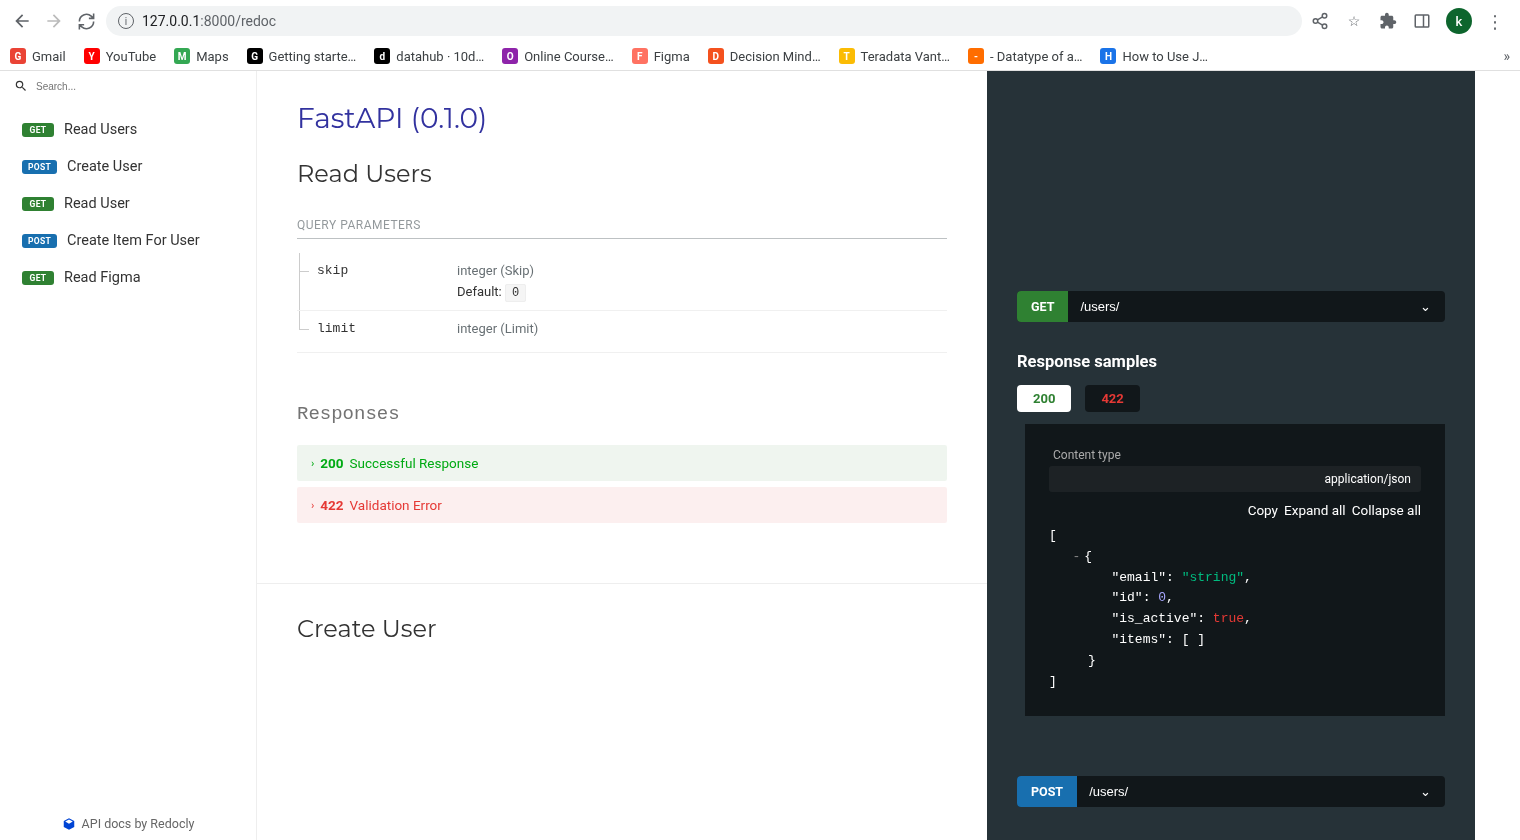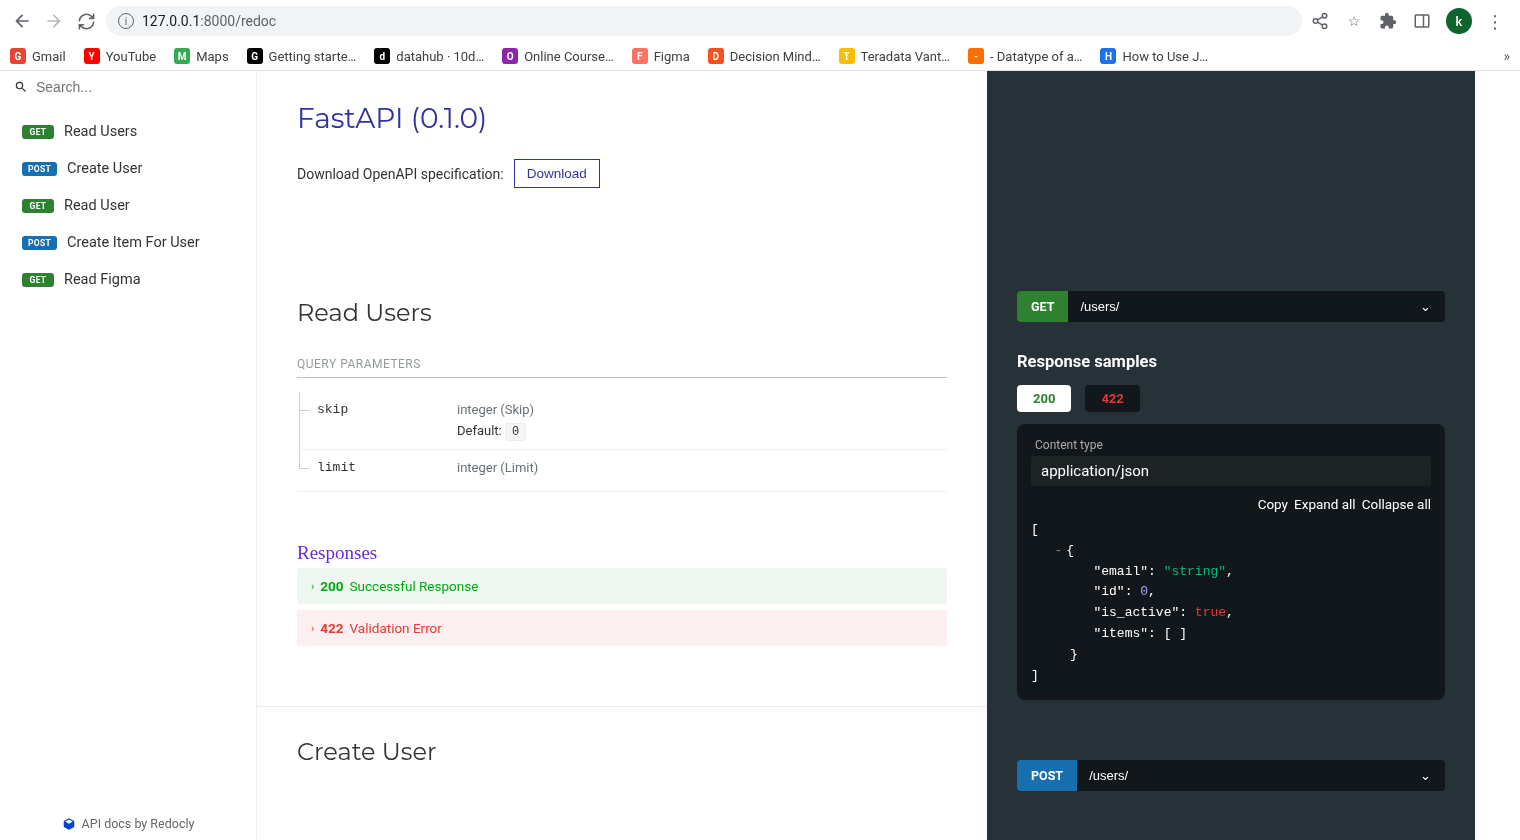--- a/index.html
+++ b/index.html
@@ -20,21 +20,21 @@
 .bookmarks { display: flex; align-items: center; padding: 6px 10px; gap: 18px; font-size: 13px; color: #3c4043; }
 .bookmark { display: flex; align-items: center; gap: 6px; white-space: nowrap; cursor: pointer; }
 .bookmark .icon { width: 16px; height: 16px; border-radius: 3px; display: flex; align-items: center; justify-content: center; font-size: 10px; font-weight: bold; color: #fff; flex-shrink: 0; }
 .chevrons { margin-left: auto; color: #5f6368; font-size: 14px; }
 
 
 .app { display: flex; height: calc(840px - 70px); }
 .sidebar { width: 257px; border-right: 1px solid #eee; display: flex; flex-direction: column; }
 .search-wrap { display: flex; align-items: center; padding: 8px 14px; gap: 8px; }
 .search-wrap svg { width: 14px; height: 14px; color: #333; }
-.search-input { border: none; outline: none; font-size: 14px; color: #333; flex: 1; }
+.search-input { border: none; outline: none; font-size: 10px; color: #333; flex: 1; }
 .nav { flex: 1; padding: 10px 0; }
 .nav-item { display: flex; align-items: center; gap: 10px; padding: 10px 22px; cursor: pointer; font-size: 14.5px; color: #333; }
 .badge { font-size: 8.5px; font-weight: 700; color: #fff; padding: 2px 6px; border-radius: 3px; min-width: 32px; text-align: center; letter-spacing: 0.3px; }
 .badge.get { background: #2f8132; }
 .badge.post { background: #186faf; }
 .sidebar-footer { padding: 10px; text-align: center; color: #666; font-size: 12.5px; display: flex; align-items: center; justify-content: center; gap: 6px; }
 .redocly-logo { width: 14px; height: 14px; color: #0044d4; }
 
 .main { flex: 1; display: flex; overflow: hidden; }
 .content { flex: 1; padding: 30px 40px; overflow-y: auto; max-width: 730px; }
@@ -48,21 +48,21 @@
 .param-row { display: flex; border-bottom: 1px solid #f0f0f0; padding: 10px 0; }
 .param-name-cell { width: 160px; font-family: "Courier New", monospace; font-size: 13px; color: #333; position: relative; padding-left: 20px; }
 .param-name-cell::before { content: ''; position: absolute; left: 2px; top: -10px; bottom: -10px; border-left: 1px solid #ccc; }
 .param-name-cell .dash { position: absolute; left: 2px; top: 8px; width: 10px; border-top: 1px solid #ccc; }
 .param-row:last-of-type .param-name-cell::before { bottom: auto; height: 18px; }
 .param-desc { flex: 1; font-size: 13px; color: rgba(38,50,56,0.7); }
 .param-type { margin-bottom: 6px; }
 .default-label { color: #333; }
 .default-val { font-family: "Courier New", monospace; font-size: 12px; background: #f5f5f5; border: 1px solid #eee; padding: 1px 6px; border-radius: 2px; color: #333; }
 
-.responses-title { font-family: Liberation Serif, serif; font-size: 19px; font-weight: 400; color: #6d28d9; margin: 50px 0 4px; }
+.responses-title { font-family: Liberation Mono, monospace; font-size: 19px; font-weight: 400; color: #737373; margin: 50px 0 20px; }
 .response-item { padding: 10px 14px; border-radius: 2px; margin-bottom: 6px; display: flex; align-items: center; gap: 6px; cursor: pointer; font-size: 13.5px; }
 .response-item.ok { background: rgba(47,129,50,0.08); color: #00aa13; }
 .response-item.err { background: rgba(212,55,55,0.08); color: #e53935; }
 .response-item .chevron { font-size: 11px; }
 .response-item .code { font-weight: 700; }
 
 .section-divider { border: none; border-top: 1px solid #eee; margin: 60px -40px 30px; }
 
 .right-panel { width: 488px; background: #263238; color: #fff; padding: 220px 30px 30px; overflow-y: auto; font-size: 13px; }
 .endpoint-bar { background: #11171a; border-radius: 4px; display: flex; align-items: center; padding: 0; margin-bottom: 30px; cursor: pointer; overflow: hidden; }
@@ -71,23 +71,23 @@
 .endpoint-method.post { background: #186faf; }
 .endpoint-path { font-family: Liberation Sans, sans-serif; padding: 0 12px; flex: 1; color: #fff; }
 .endpoint-chevron { padding: 0 14px; color: #fff; }
 
 .samples-title { font-size: 16.5px; font-weight: 700; margin-bottom: 14px; }
 .tabs { display: flex; gap: 14px; margin-bottom: 12px; }
 .tab { background: #11171a; border-radius: 4px; padding: 6px 16px; font-size: 13px; font-weight: 700; cursor: pointer; }
 .tab.active { background: #fff; color: #2f8132; }
 .tab.err { color: #e53935; }
 
-.sample-box { background: #11171a; border-radius: 8px; padding: 14px; }
+.sample-box { background: #11171a; border-radius: 0; padding: 24px; margin-left: 8px; }
 .content-type-label { font-size: 12px; color: #aaa; margin-bottom: 4px; padding-left: 4px; }
-.content-type-box { background: rgba(255,255,255,0.05); padding: 6px 10px; border-radius: 3px; margin-bottom: 10px; font-size: 15px; }
+.content-type-box { background: rgba(255,255,255,0.05); padding: 6px 10px; border-radius: 3px; margin-bottom: 10px; font-size: 12px; text-align: right; }
 .json-actions { display: flex; justify-content: flex-end; gap: 6px; font-size: 13.5px; margin-bottom: 8px; }
 .json-actions span { cursor: pointer; }
 .json-code { font-family: "Courier New", monospace; font-size: 13px; line-height: 1.6; color: #fff; white-space: pre; }
 .json-key { color: #fff; }
 .json-str { color: #00bb7f; }
 .json-num { color: #a8a8ff; }
 .json-bool { color: #e53935; }
 .json-punc { color: #fff; }
 .collapse-mark { color: #888; cursor: pointer; margin-right: 4px; }
 </style>
@@ -224,24 +224,20 @@
       <svg class="redocly-logo" viewBox="0 0 24 24">
           <path fill="currentColor" d="M12 2L3 7v10l9 5 9-5V7l-9-5zm0 2.3l6.5 3.6L12 11.5 5.5 7.9 12 4.3z"></path>
         </svg>
       <span>API docs by Redocly</span>
     </div>
   </div>
 
   <div class="main">
     <div class="content">
       <h1 class="title">FastAPI (0.1.0)</h1>
-      <div class="download-row">
-        <span>Download OpenAPI specification:</span>
-        <button class="download-btn">Download</button>
-      </div>
 
       <h2 class="section-title">Read Users</h2>
       <div class="params-label">QUERY PARAMETERS</div>
       <div id="params-list">
           <div class="param-row">
     <div class="param-name-cell"><span class="dash"></span>skip</div>
     <div class="param-desc">
       <div class="param-type">integer (Skip)</div>
       <div><span class="default-label">Default: </span><span class="default-val">0</span></div>
     </div>

